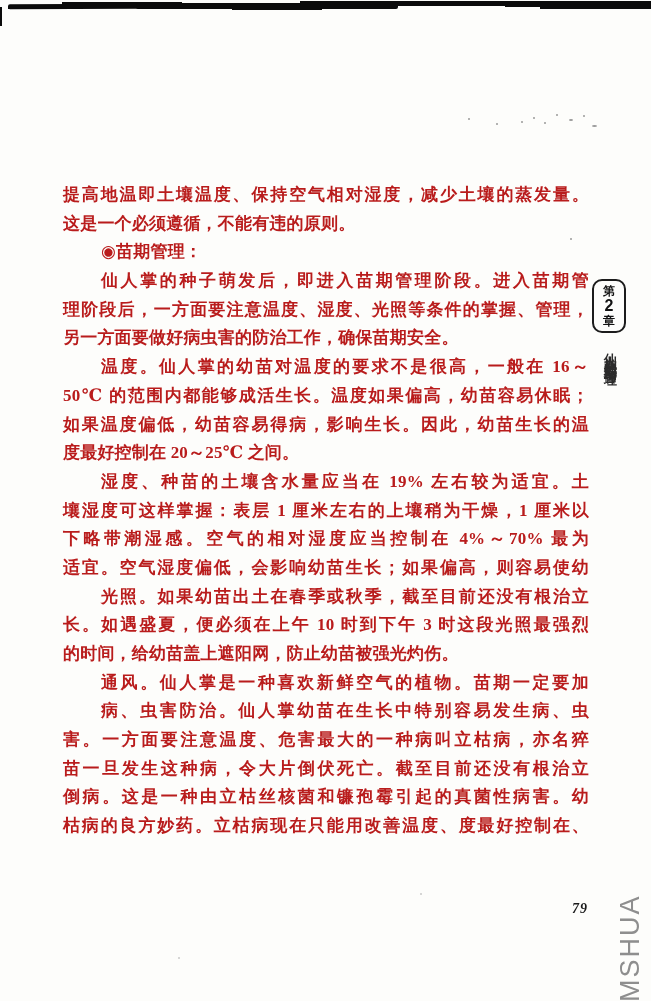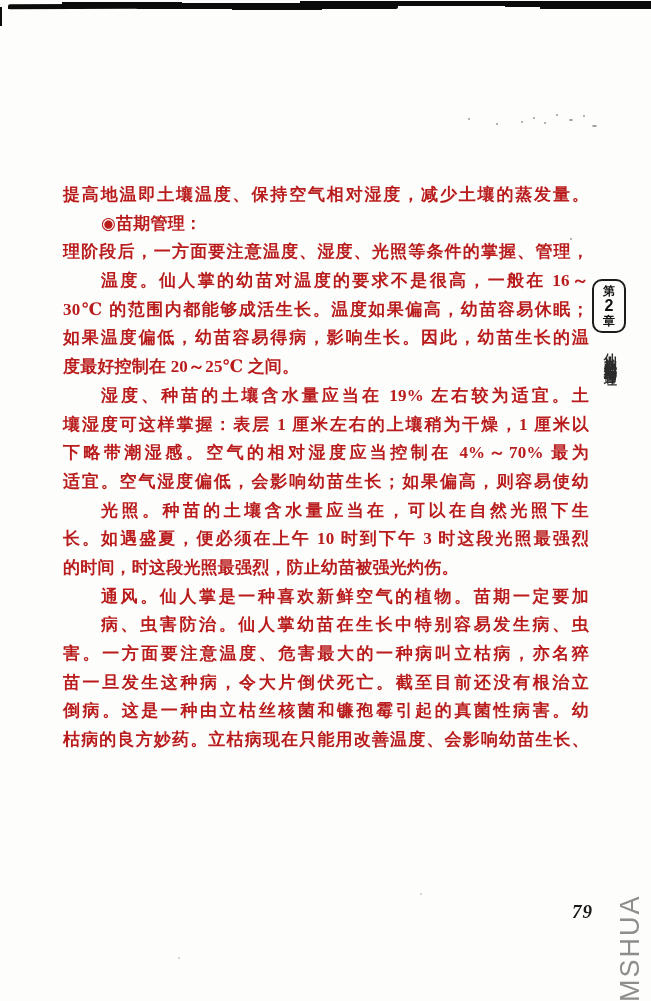--- a/index.html
+++ b/index.html
@@ -56,21 +56,21 @@
     position:absolute; left:601px; top:343px;
     writing-mode:vertical-rl; text-orientation:upright;
     font-size:13px; letter-spacing:2.5px;
     color:#2b2b2b; font-weight:600;
     height:145px;
   }
 
   
   .page-number {
     position:absolute; left:572px; top:901px;
-    font-style:italic; font-size:19px; font-weight:700; color:#1a1a1a;
+    font-style:italic; font-size:14px; font-weight:700; color:#1a1a1a;
     letter-spacing:1px;
   }
   .watermark {
     position:absolute; left:615px; top:1002px;
     transform:rotate(-90deg); transform-origin:0 0;
     font-family:"Liberation Sans","DejaVu Sans",sans-serif;
     font-size:27px; font-weight:500; letter-spacing:2px;
     color:#8e8e8e;
     white-space:nowrap;
   }
@@ -96,39 +96,42 @@
 <div class="speck" style="left:556px;top:114px"></div>
 <div class="speck" style="left:569px;top:119px;width:4px;height:2px"></div>
 <div class="speck" style="left:583px;top:115px"></div>
 <div class="speck" style="left:592px;top:125px;width:5px;height:2px"></div>
 <div class="speck" style="left:570px;top:238px"></div>
 <div class="speck light" style="left:178px;top:957px"></div>
 <div class="speck light" style="left:420px;top:893px"></div>
 
 <div class="text-block">
   <div class="ln fill">提高地温即土壤温度、保持空气相对湿度，减少土壤的蒸发量。</div>
+  <div class="ln">这是一个必须遵循，不能有违的原则。</div>
   <div class="ln indent">◉苗期管理：</div>
+  <div class="ln indent fill">仙人掌的种子萌发后，即进入苗期管理阶段。进入苗期管</div>
   <div class="ln fill">理阶段后，一方面要注意温度、湿度、光照等条件的掌握、管理，</div>
+  <div class="ln">另一方面要做好病虫害的防治工作，确保苗期安全。</div>
   <div class="ln indent fill">温度。仙人掌的幼苗对温度的要求不是很高，一般在 16～</div>
-  <div class="ln fill">30℃ 的范围内都能够成活生长。温度如果偏高，幼苗容易休眠；</div>
+  <div class="ln fill">50℃ 的范围内都能够成活生长。温度如果偏高，幼苗容易休眠；</div>
   <div class="ln fill">如果温度偏低，幼苗容易得病，影响生长。因此，幼苗生长的温</div>
   <div class="ln">度最好控制在 20～25℃ 之间。</div>
   <div class="ln indent fill">湿度、种苗的土壤含水量应当在 19% 左右较为适宜。土</div>
   <div class="ln fill">壤湿度可这样掌握：表层 1 厘米左右的上壤稍为干燥，1 厘米以</div>
   <div class="ln fill">下略带潮湿感。空气的相对湿度应当控制在 4%～70% 最为</div>
   <div class="ln fill">适宜。空气湿度偏低，会影响幼苗生长；如果偏高，则容易使幼</div>
-  <div class="ln indent fill">光照。种苗的土壤含水量应当在，可以在自然光照下生</div>
+  <div class="ln indent fill">光照。如果幼苗出土在春季或秋季，截至目前还没有根治立</div>
   <div class="ln fill">长。如遇盛夏，便必须在上午 10 时到下午 3 时这段光照最强烈</div>
-  <div class="ln">的时间，时这段光照最强烈，防止幼苗被强光灼伤。</div>
+  <div class="ln">的时间，给幼苗盖上遮阳网，防止幼苗被强光灼伤。</div>
   <div class="ln indent fill">通风。仙人掌是一种喜欢新鲜空气的植物。苗期一定要加</div>
   <div class="ln indent fill">病、虫害防治。仙人掌幼苗在生长中特别容易发生病、虫</div>
   <div class="ln fill">害。一方面要注意温度、危害最大的一种病叫立枯病，亦名猝</div>
   <div class="ln fill">苗一旦发生这种病，令大片倒伏死亡。截至目前还没有根治立</div>
   <div class="ln fill">倒病。这是一种由立枯丝核菌和镰孢霉引起的真菌性病害。幼</div>
-  <div class="ln fill">枯病的良方妙药。立枯病现在只能用改善温度、会影响幼苗生长、</div>
+  <div class="ln fill">枯病的良方妙药。立枯病现在只能用改善温度、度最好控制在、</div>
 </div>
 
 <div class="chapter-badge">
   <span class="zi">第</span>
   <span class="num">2</span>
   <span class="zi">章</span>
 </div>
 <div class="chapter-title">仙人掌的栽培与管理</div>
 
 <div class="page-number">79</div>

